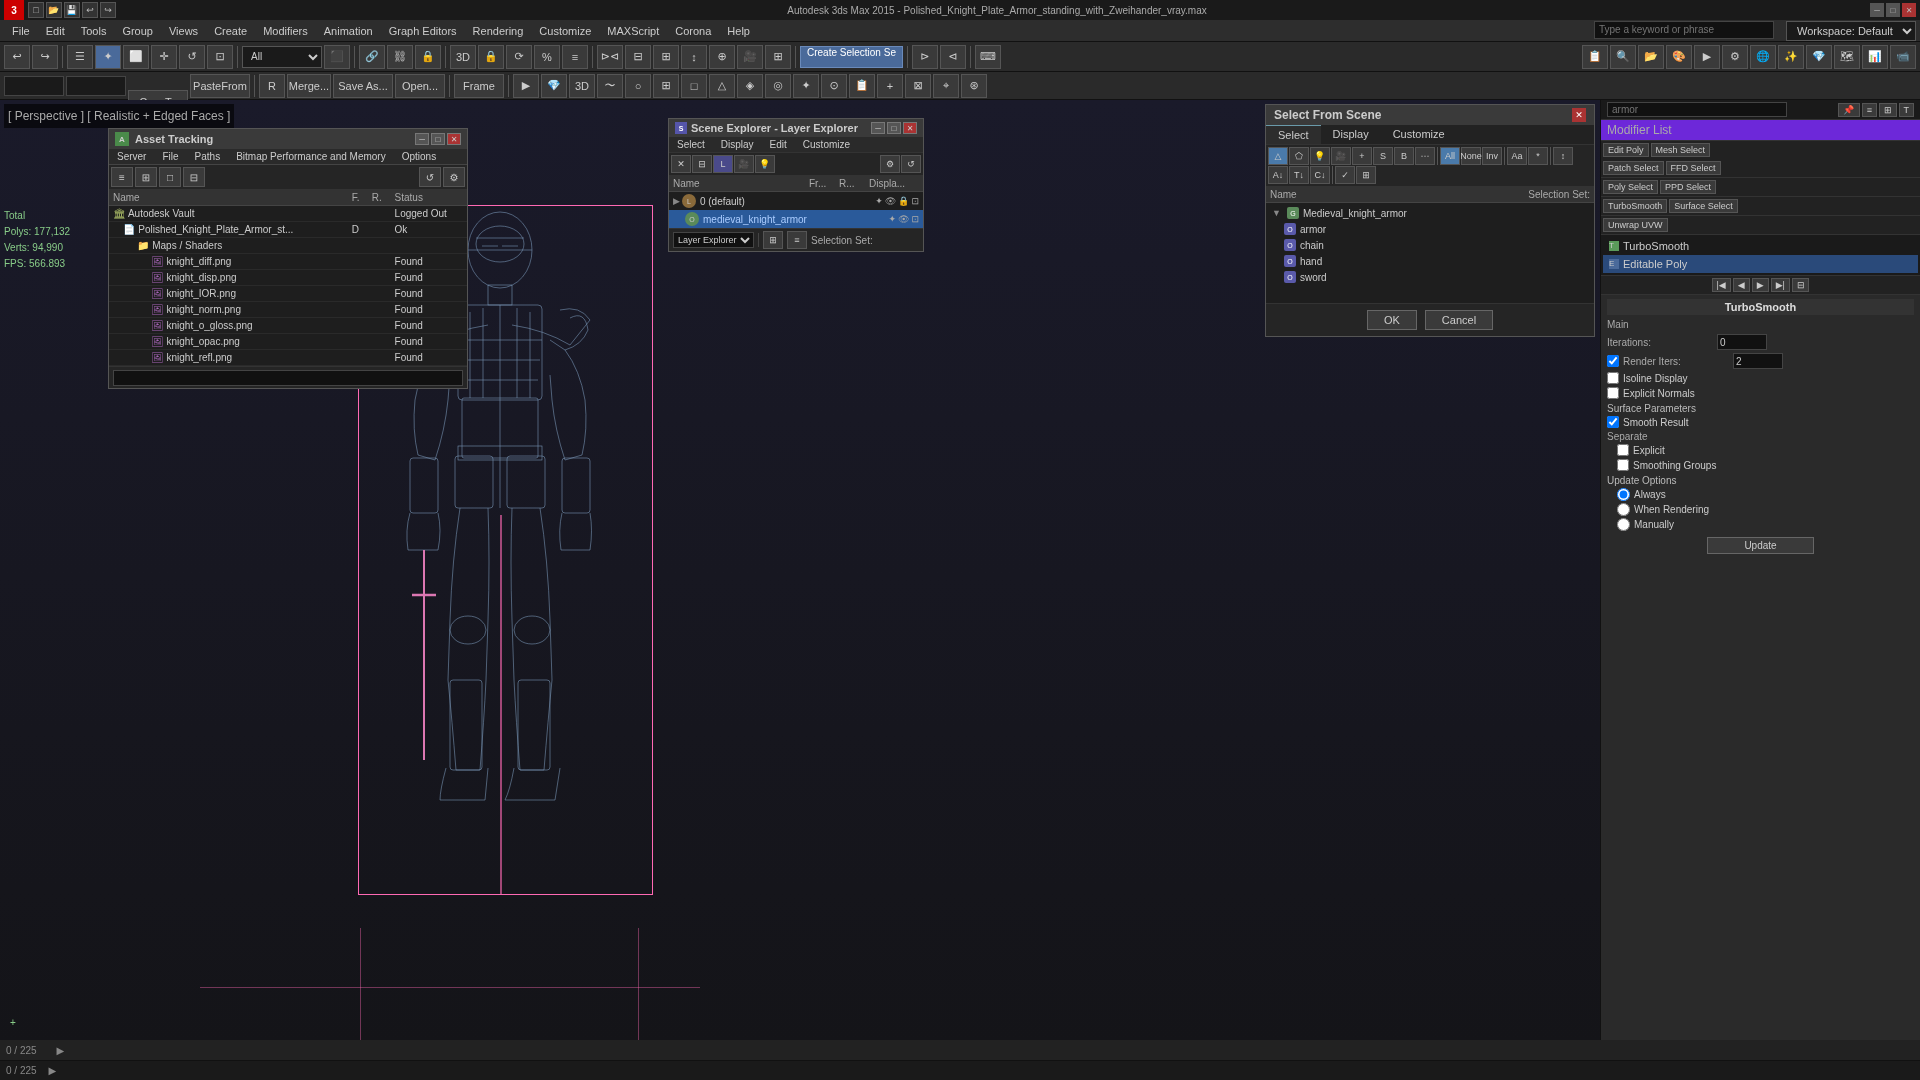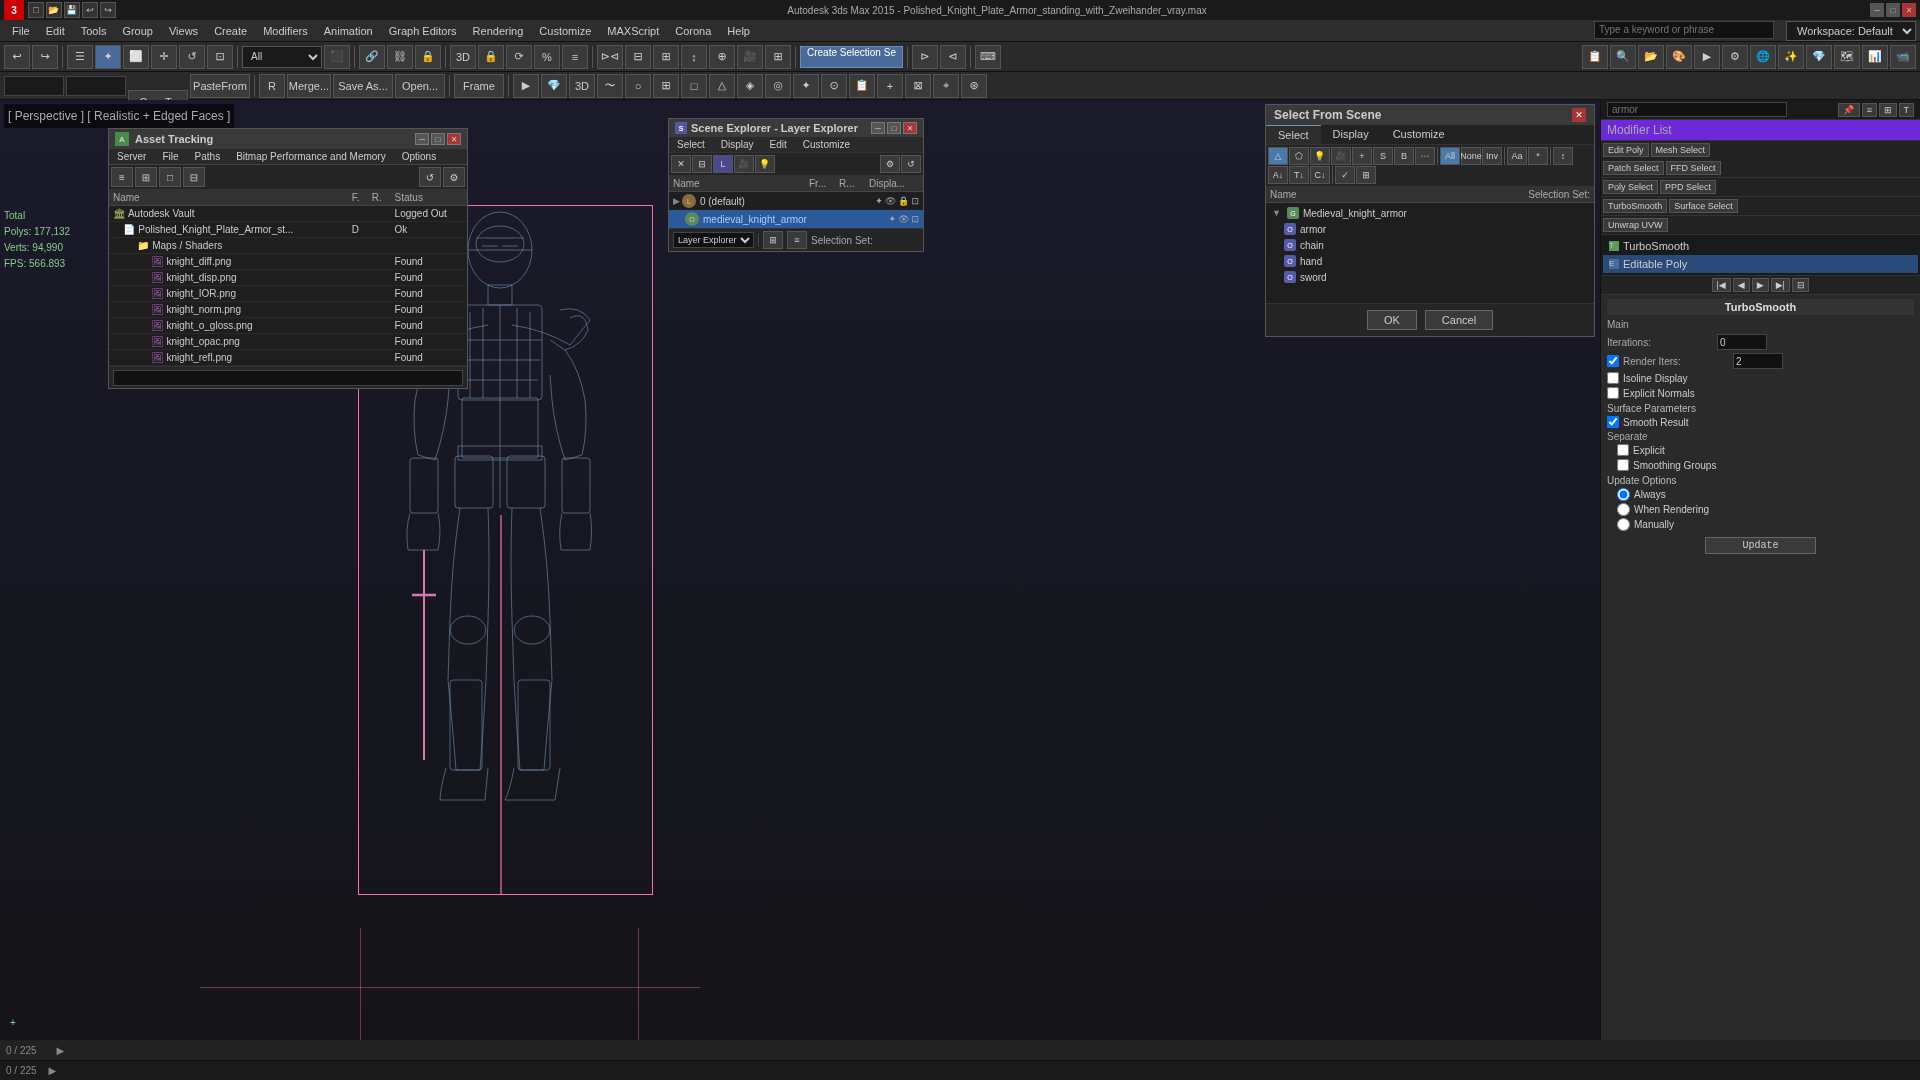--- a/index.html
+++ b/index.html
@@ -457,21 +457,21 @@
       </div>
       <div class="radio-row">
         <input type="radio" name="update" style="">
         <span>When Rendering</span>
       </div>
       <div class="radio-row">
         <input type="radio" name="update" style="">
         <span>Manually</span>
       </div>
       <div style="display:flex; justify-content:center; margin-top:6px;">
-        <button style="background:#3a3a3a; border:1px solid #666; color:#ccc; padding:2px 36px; font-size:10px; cursor:pointer;font-family:Liberation Mono, monospace;">Update</button>
+        <button style="background:#3a3a3a; border:1px solid #666; color:#ccc; padding:2px 36px; font-size:10px; cursor:pointer;">Update</button>
       </div>
     </div>
   </div>
 </div>
 
 <div id="asset-panel">
   <div id="asset-panel-header">
     <div class="panel-title">
       <div class="panel-title-icon">A</div>
       <span>Asset Tracking</span>

